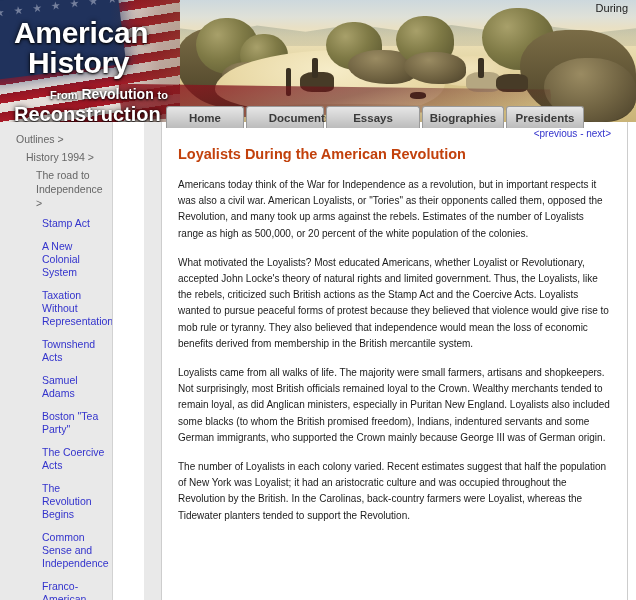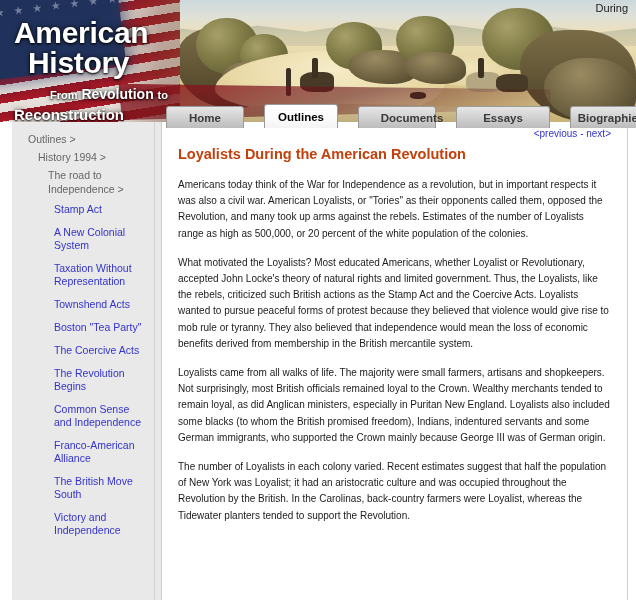--- a/index.html
+++ b/index.html
@@ -138,21 +138,21 @@
   }
   .logo-line1, .logo-line2 {
     font-size: 30px; font-weight: bold; line-height: 30px;
     letter-spacing: -0.3px;
   }
   .logo-line2 { padding-left: 14px; }
   .logo-sub {
     margin-top: 6px; font-size: 14px; line-height: 20px; font-weight: bold; text-align: center;
   }
   .logo-sub .sm { font-size: 11px; font-weight: bold; }
-  .logo-sub-2 { font-size: 15px; font-weight: bold; line-height: 19px; }
+  .logo-sub-2 { font-size: 20px; font-weight: bold; line-height: 19px; text-decoration: underline; }
   .logo-sub-3 { font-size: 11px; font-weight: bold; line-height: 13px; }
 
   .loading {
     position: absolute;
     right: 8px; top: 2px;
     font-size: 11px;
     color: #1a1a1a;
     z-index: 6;
   }
 
@@ -169,21 +169,21 @@
     height: 22px;
     flex: 0 0 auto;
     display: flex; align-items: center; justify-content: center;
     font-size: 11.5px;
     font-weight: bold;
     color: #3a3a3a;
     background: linear-gradient(to bottom, #e6e6e6 0%, #cfcfcf 55%, #bcbcbc 100%);
     border: 1px solid #9a9a9a;
     border-bottom: none;
     border-radius: 3px 3px 0 0;
-    margin-right: 20px;
+    margin-right: 2px;
     padding: 0 10px;
     cursor: pointer;
     white-space: nowrap;
   }
   .tab.active {
     background: linear-gradient(to bottom, #ffffff 0%, #fbfbfb 60%, #f4f4f4 100%);
     color: #000;
     height: 24px;
     border-color: #9a9a9a;
   }
@@ -197,22 +197,22 @@
   
   .body-area {
     position: absolute;
     left: 0; top: 122px;
     width: 636px; height: 478px;
     background: #ffffff;
   }
 
   .sidebar {
     position: absolute;
-    left: 12px; top: 0;
-    width: 143px;
+    left: 0; top: 0;
+    width: 113px;
     height: 478px;
     background: #e9e9e9;
     border-right: 1px solid #d2d2d2;
     padding-top: 8px;
     overflow: hidden;
   }
   .gutter {
     position: absolute;
     left: 144px; top: 0;
     width: 17px; height: 478px;
@@ -335,40 +335,40 @@
       </div>
       <div class="logo-sub-2">Reconstruction</div>
       <div class="logo-sub-3">and beyond</div>
     </div>
 
     <div class="loading">During</div>
   </div>
 
   <div class="tabbar">
     <div class="tab home">Home</div>
-    <div class="tab outlines active">Outlines</div>
     <div class="tab documents">Documents</div>
     <div class="tab essays">Essays</div>
     <div class="tab biographies">Biographies</div>
     <div class="tab presidents">Presidents</div>
   </div>
 
   <div class="body-area">
 
     <div class="gutter"></div>
 
     <div class="sidebar">
       <div class="crumb l0">Outlines &gt;</div>
       <div class="crumb l1">History 1994 &gt;</div>
       <div class="crumb l2">The road to Independence &gt;</div>
 
       <div class="snav">Stamp Act</div>
       <div class="snav">A New Colonial System</div>
       <div class="snav">Taxation Without Representation</div>
       <div class="snav">Townshend Acts</div>
+      <div class="snav">Samuel Adams</div>
       <div class="snav">Boston "Tea Party"</div>
       <div class="snav">The Coercive Acts</div>
       <div class="snav">The Revolution Begins</div>
       <div class="snav">Common Sense and Independence</div>
       <div class="snav">Franco-American Alliance</div>
       <div class="snav">The British Move South</div>
       <div class="snav">Victory and Independence</div>
 
     </div>
 

